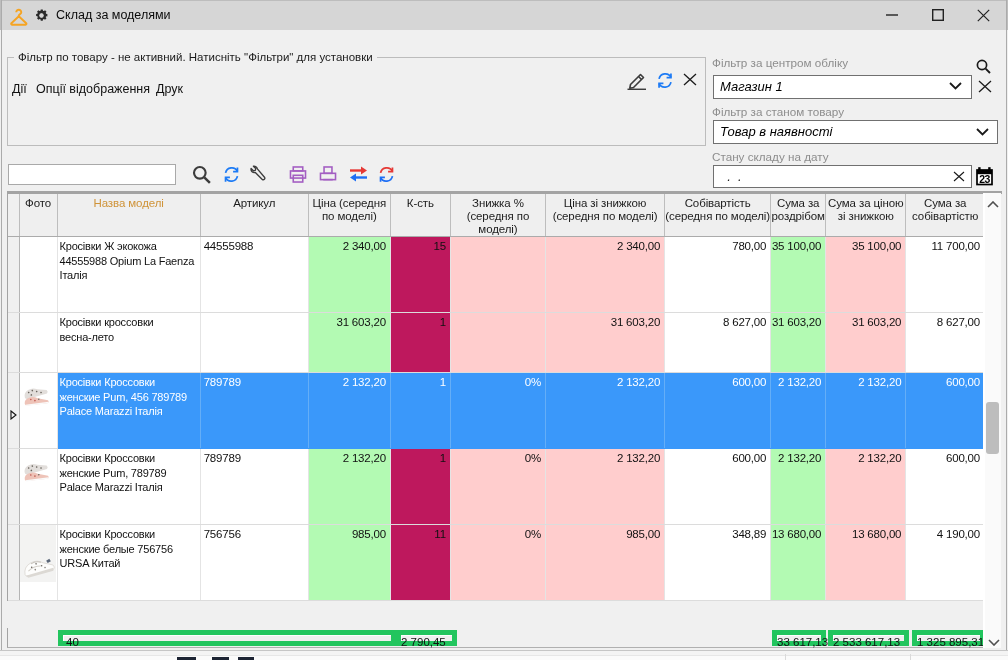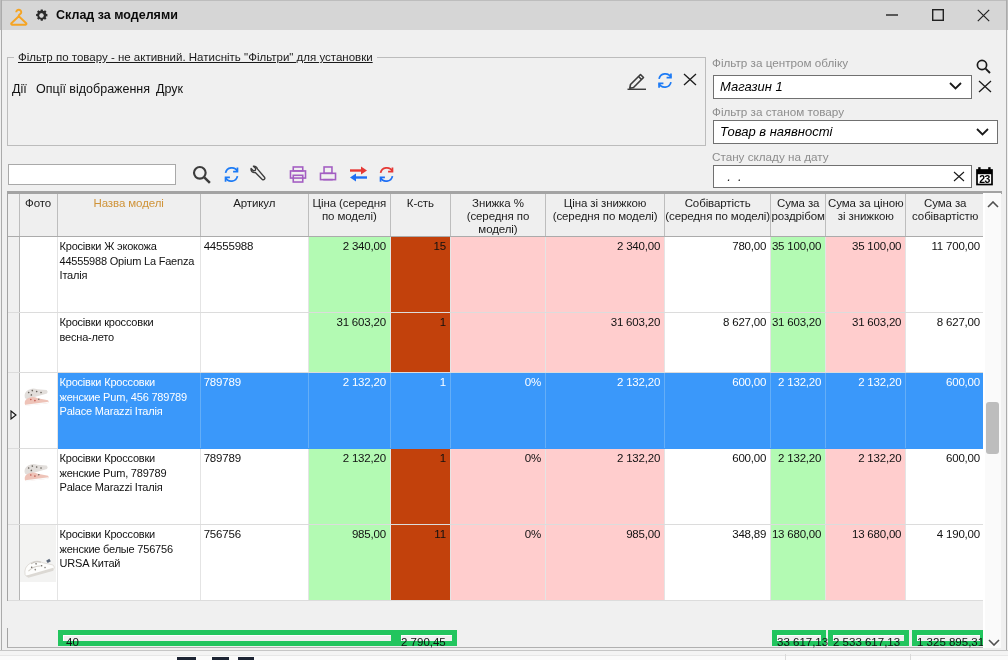--- a/index.html
+++ b/index.html
@@ -1,45 +1,45 @@
 <!DOCTYPE html>
 <html><head><meta charset="utf-8">
 <style>
 * { margin:0; padding:0; box-sizing:border-box; }
 html,body { width:1008px; height:660px; overflow:hidden; }
 body { font-family:"Liberation Sans", sans-serif; background:#f0f0f0; position:relative; color:#111; }
 .abs { position:absolute; }
 
 #titlebar { left:0; top:0; width:1008px; height:30px; background:#d6d6d6; border-left:1px solid #bdbdbd; border-right:1px solid #bdbdbd; border-top:1px solid #bdbdbd;}
-#title { left:56px; top:8px; font-size:12.5px; font-weight:bold; color:#0a0a0a; }
+#title { left:56px; top:8px; font-size:12.5px; font-weight:normal; color:#0a0a0a; }
 
 #menubar { left:0; top:30px; width:1008px; height:22px; font-size:12.5px;margin-top:48px; }
 #menubar span { position:absolute; top:4px; }
 
 #groupbox { left:7px; top:57px; width:699px; height:89px; border:1px solid #bcbcbc; }
-#gblabel { left:14px; top:51px; font-size:11.5px; background:#f0f0f0; padding:0 4px; color:#1a1a1a;text-decoration:underline; }
+#gblabel { left:14px; top:51px; font-size:11.5px; background:#f0f0f0; padding:0 4px; color:#1a1a1a; }
 
 .rlabel { left:712px; font-size:11.7px; color:#8d8d8d; }
 .combo { left:713px; background:#fff; border:1px solid #707070; font-size:13px; color:#000; }
 .combo .tx { position:absolute; left:6px; top:3px;font-style:italic; }
 
 #searchbox { left:8px; top:164px; width:168px; height:21px; background:#fff; border:1px solid #a9a9a9; }
 
 #grid { left:7px; top:191px; width:977px; border-top:3px solid #a3a3a3; border-left:1px solid #a3a3a3; }
 table { border-collapse:collapse; table-layout:fixed; width:976px; }
 td,th { overflow:hidden; font-weight:normal; vertical-align:top; padding:0; }
 th { font-size:11.5px; letter-spacing:-0.1px; line-height:13px; padding-top:3px; text-align:center; color:#1c1c1c; background:#efefef; border-right:1px solid #bdbdbd; border-bottom:1px solid #ababab;}
 td { font-size:11.5px; letter-spacing:-0.2px; line-height:15px; white-space:nowrap; background:#fff; border-right:1px solid #e4e4e4; border-bottom:1px solid #dcdcdc; }
 td.gut { background:#f0f0f0; border-right:1px solid #b5b5b5; }
 th.gut { background:#f0f0f0; }
 td.name { white-space:normal; font-size:11px; letter-spacing:-0.2px; line-height:14.5px; padding:2px 2px 0 2px; }
 td.num { text-align:right; padding:2px 4px 0 0; }
 td.lft { padding:2px 0 0 3px; }
 td.green { background:#b3fab3; }
-td.yellow { background:#c2410c; }
+td.yellow { background:#be185d; }
 td.pink { background:#ffcdcd; }
 tr.sel td { background:#3a98fa; color:#fff; border-right:1px solid #64aef7; border-bottom:1px solid #3a98fa; }
 tr.sel td.gut { background:#f0f0f0; border-right:1px solid #b5b5b5; border-bottom:1px solid #dcdcdc; }
 tr.sel td.foto { background:#fff; border-right:1px solid #e4e4e4; border-bottom:1px solid #dcdcdc; }
 
 #footer { left:7px; top:628px; width:977px; height:20px; background:#f0f0f0; border-left:1px solid #a3a3a3; border-bottom:1px solid #b0b0b0;}
 .fbox { position:absolute; top:2px; height:16px; background:#efefef; border:5px solid #22c55e; box-shadow:inset 1px 1px 0 rgba(255,255,255,0.85); font-size:11.5px; padding-top:1px; white-space:nowrap; }
 
 #sbar { left:985px; top:193px; width:16px; height:455px; background:#fafafa; }
 #sthumb { left:1px; top:209px; width:13px; height:52px; background:#bdbdbd; border-radius:3px; position:absolute;}

